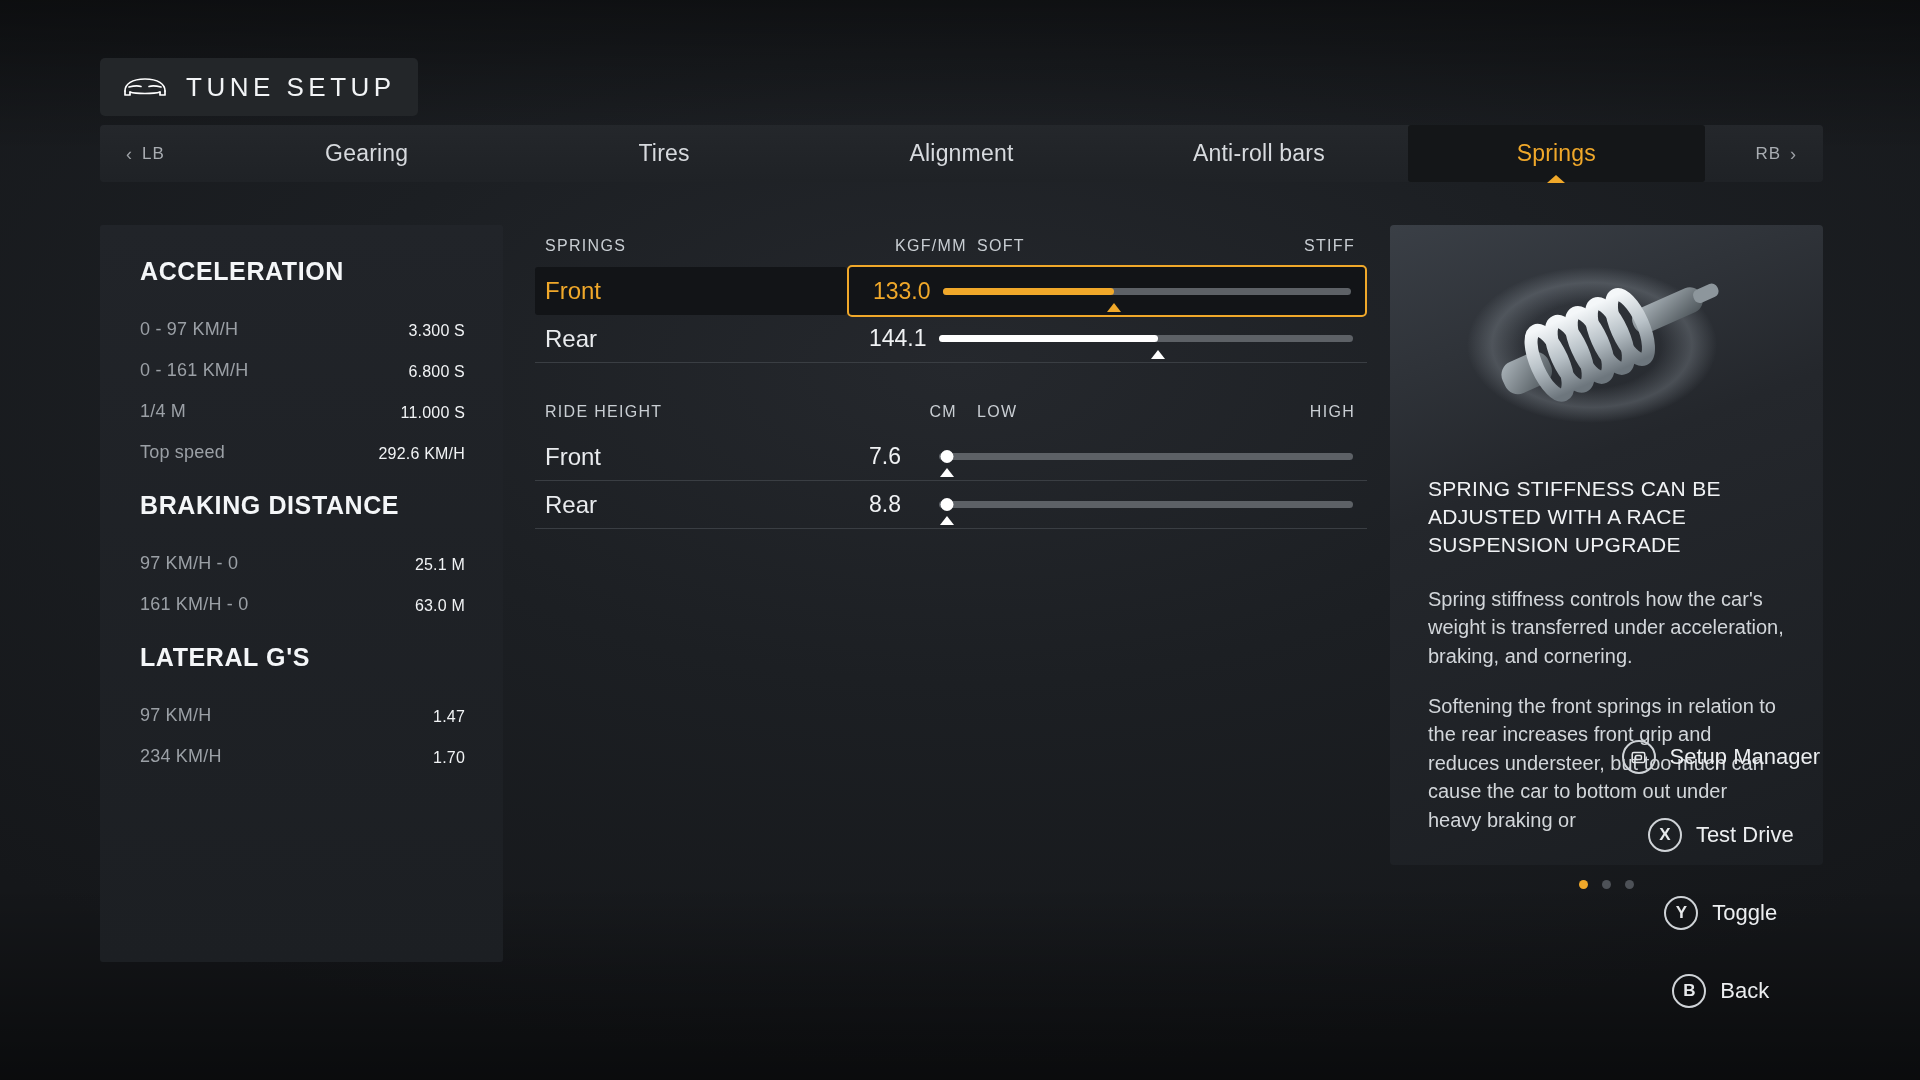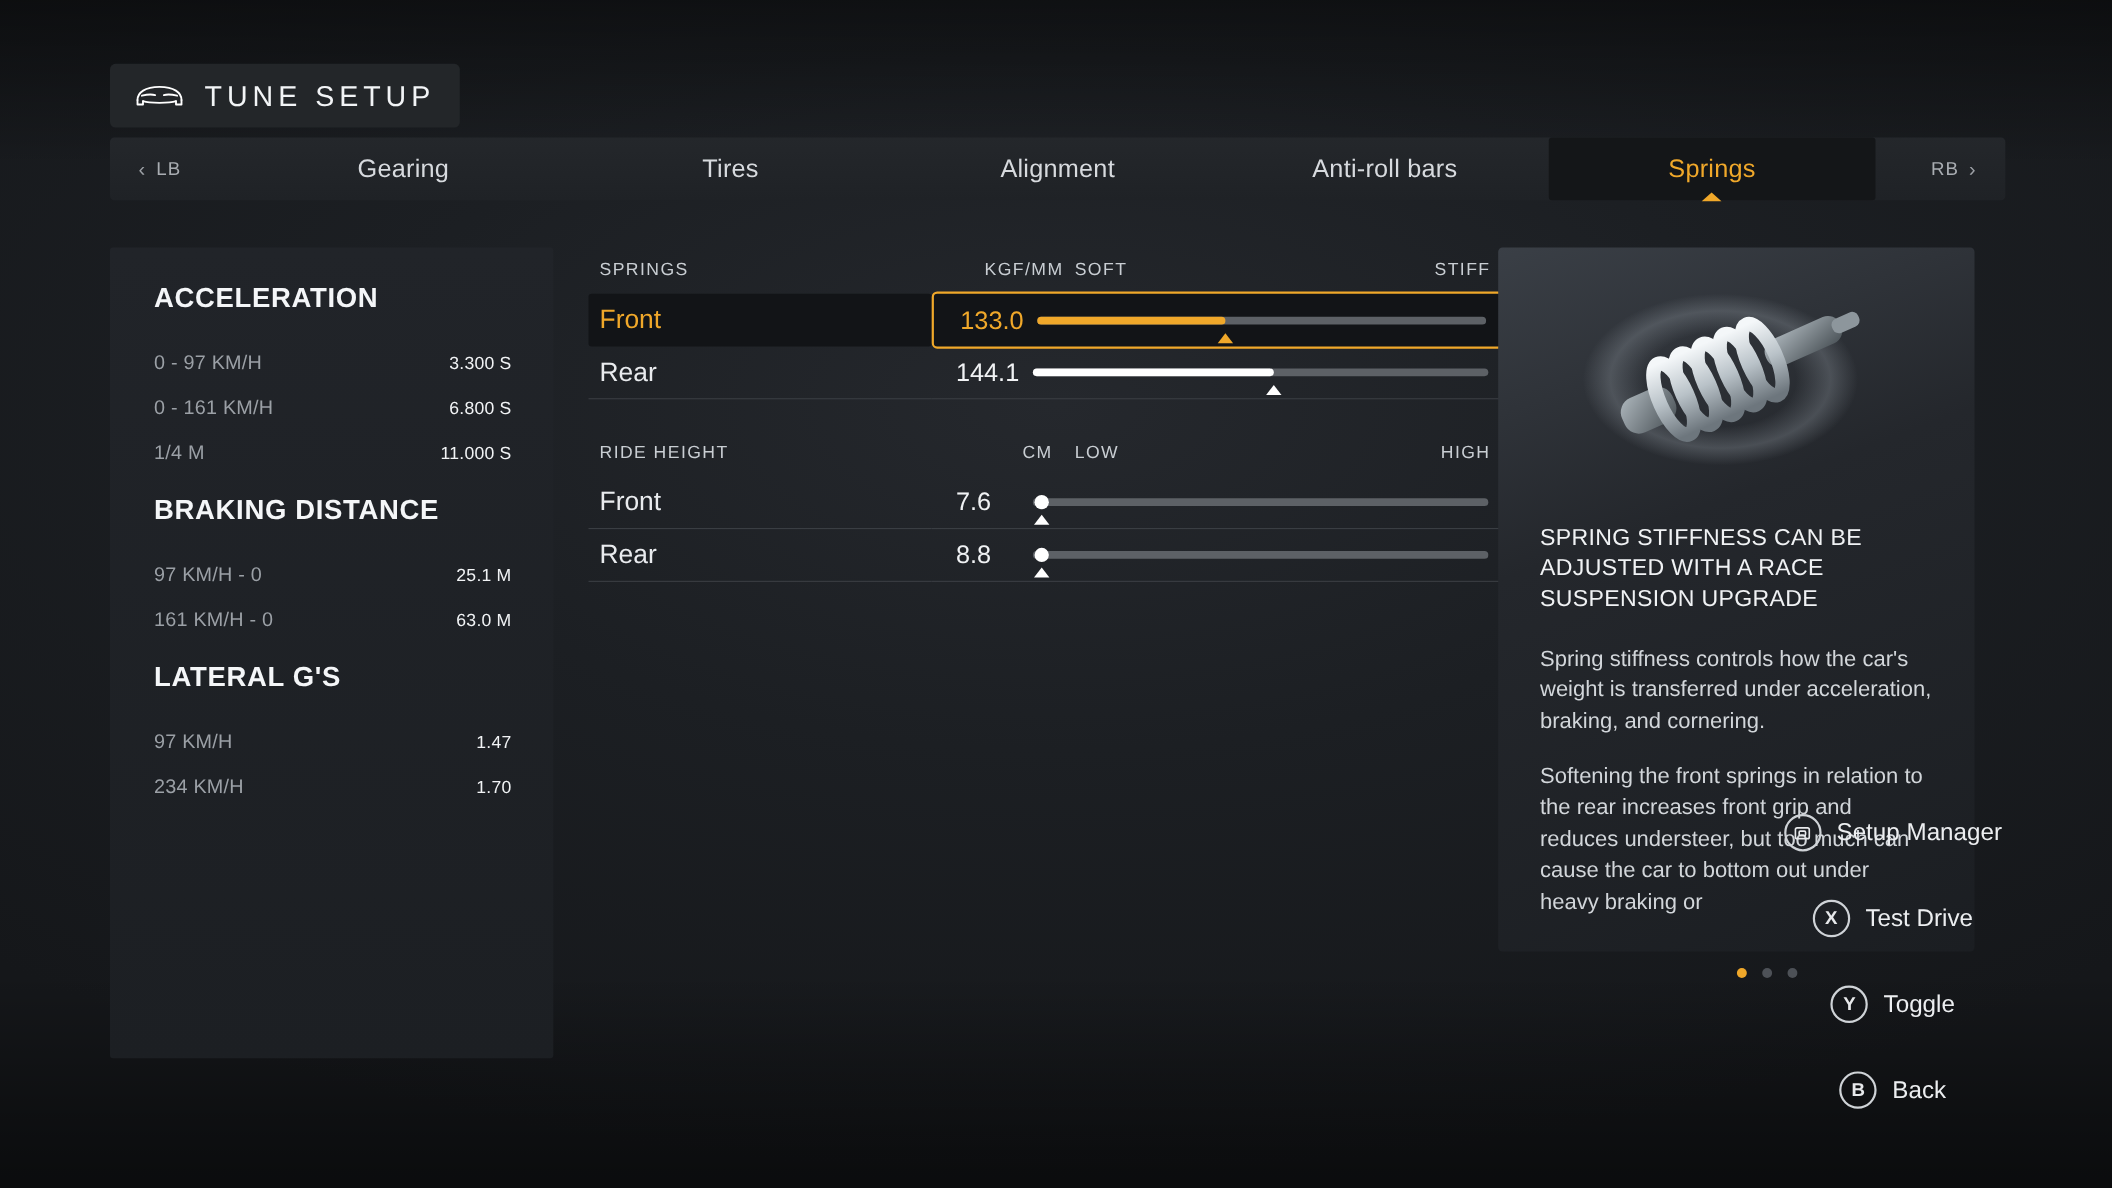--- a/index.html
+++ b/index.html
@@ -236,21 +236,21 @@
     border-radius: 5px;
     background: #121417;
     height: 52px;
     padding-left: 24px;
   }
   .row.selected .row-value { color: #f0a82a; }
 
   
   .info-panel {
     position: absolute;
-    left: 1362px; top: 225px;
+    left: 1390px; top: 225px;
     width: 433px; height: 640px;
     background: linear-gradient(160deg, #3a3f46 0%, #24272c 38%, #1b1e22 100%);
     border-radius: 4px;
     overflow: hidden;
   }
   .spring-art {
     position: relative;
     height: 250px;
     display: flex;
     align-items: center;
@@ -366,20 +366,24 @@
       <span class="stat-label">0 - 97 KM/H</span>
       <span class="stat-value">3.300 S</span>
     </div>
     <div class="stat-row">
       <span class="stat-label">0 - 161 KM/H</span>
       <span class="stat-value">6.800 S</span>
     </div>
     <div class="stat-row">
       <span class="stat-label">1/4 M</span>
       <span class="stat-value">11.000 S</span>
+    </div>
+    <div class="stat-row">
+      <span class="stat-label">Top speed</span>
+      <span class="stat-value">292.6 KM/H</span>
     </div>
 
     <div class="stats-head spaced">BRAKING DISTANCE</div>
     <div class="stat-row">
       <span class="stat-label">97 KM/H - 0</span>
       <span class="stat-value">25.1 M</span>
     </div>
     <div class="stat-row">
       <span class="stat-label">161 KM/H - 0</span>
       <span class="stat-value">63.0 M</span>

